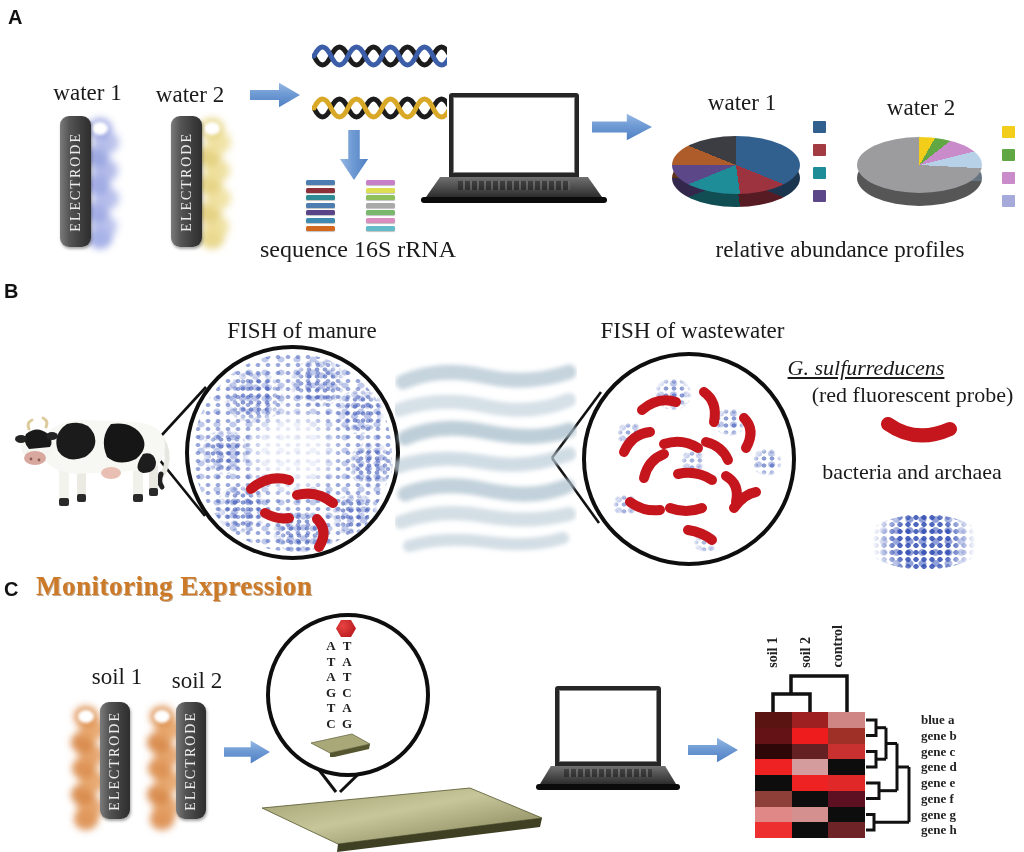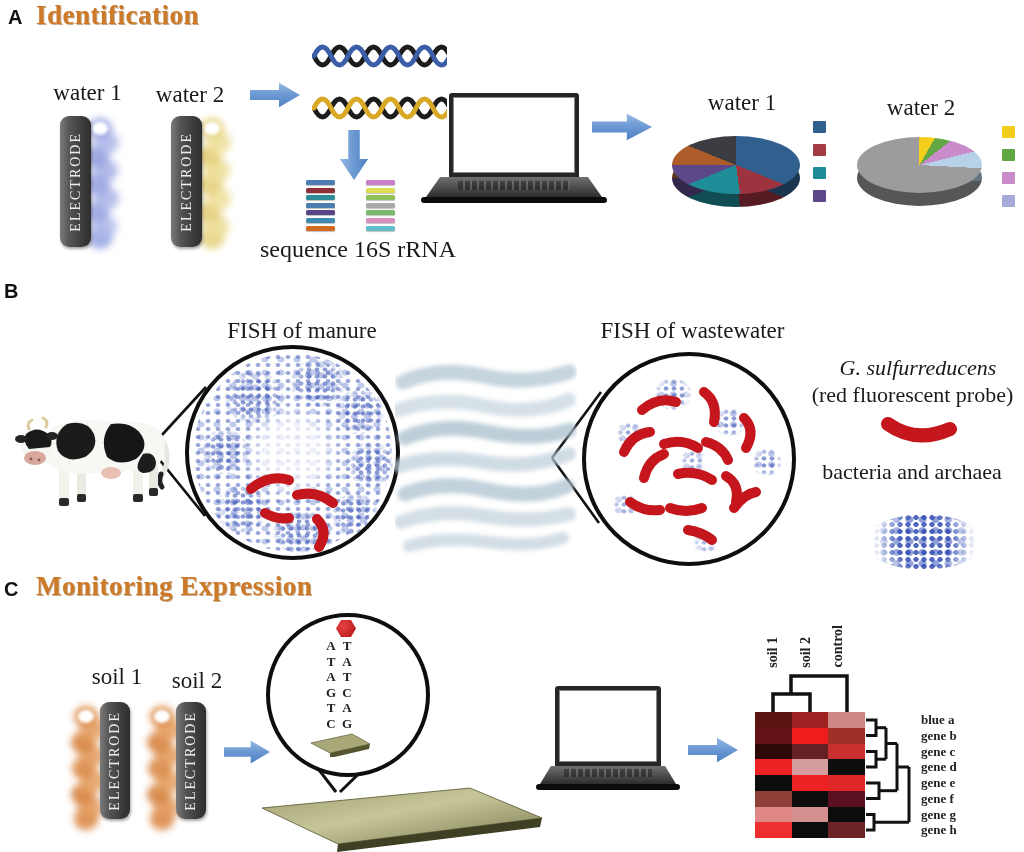--- a/index.html
+++ b/index.html
@@ -110,21 +110,20 @@
   <svg class="abs" width="1024" height="852" style="left:0;top:0;pointer-events:none;">
     <line x1="150" y1="448" x2="206" y2="387" stroke="#111" stroke-width="2.6"></line>
     <line x1="150" y1="448" x2="205" y2="516" stroke="#111" stroke-width="2.6"></line>
     <line x1="552" y1="458" x2="601" y2="392" stroke="#111" stroke-width="2.6"></line>
     <line x1="552" y1="458" x2="599" y2="523" stroke="#111" stroke-width="2.6"></line>
     <line x1="306" y1="753" x2="336" y2="792" stroke="#111" stroke-width="3"></line>
     <line x1="380" y1="753" x2="340" y2="792" stroke="#111" stroke-width="3"></line>
   </svg>
 
   <div class="panel-letter" style="left:8px;top:6px;">A</div>
-  <div class="panel-title" style="left:36px;top:0px;">Identification</div>
 
   <div class="lbl lbl-lg" style="left:30px;top:80px;width:115px;">water 1</div>
   <div class="lbl lbl-lg" style="left:140px;top:82px;width:100px;">water 2</div>
 
   <div class="fuzz fuzz-blue" style="left:88px;top:120px;width:26px;height:124px;"></div>
   <div class="electrode-body" style="left:60px;top:116px;width:31px;height:131px;">
     <span>ELECTRODE</span>
   </div>
 
   <div class="fuzz fuzz-yellow" style="left:200px;top:120px;width:26px;height:124px;"></div>
@@ -191,20 +190,21 @@
     <div class="pie-side" style="top: 13px; height: 56px; background: conic-gradient(rgb(242, 206, 27) 0deg, rgb(242, 206, 27) 30deg, rgb(97, 167, 68) 30deg, rgb(97, 167, 68) 52deg, rgb(201, 139, 201) 52deg, rgb(201, 139, 201) 76deg, rgb(183, 210, 232) 76deg, rgb(183, 210, 232) 93deg, rgb(156, 156, 158) 93deg, rgb(156, 156, 158) 360deg);"></div>
     <div class="pie-face" style="top: 0px; height: 56px; background: conic-gradient(rgb(242, 206, 27) 0deg, rgb(242, 206, 27) 30deg, rgb(97, 167, 68) 30deg, rgb(97, 167, 68) 52deg, rgb(201, 139, 201) 52deg, rgb(201, 139, 201) 76deg, rgb(183, 210, 232) 76deg, rgb(183, 210, 232) 93deg, rgb(156, 156, 158) 93deg, rgb(156, 156, 158) 360deg);"></div>
   </div>
   <div class="legend-col" style="left:1002px;top:126px;">
       <div class="legend-sq" style="background: rgb(242, 206, 27);"></div>
       <div class="legend-sq" style="background: rgb(97, 167, 68);"></div>
       <div class="legend-sq" style="background: rgb(201, 139, 201);"></div>
       <div class="legend-sq" style="background: rgb(166, 170, 219);"></div>
     </div>
 
+  <div class="lbl" style="left:700px;top:237px;width:280px;font-size:23px;">relative abundance profiles</div>
 
   <div class="panel-letter" style="left:4px;top:280px;">B</div>
 
   <div class="lbl" style="left:212px;top:318px;width:180px;font-size:23px;">FISH of manure</div>
   <div class="lbl" style="left:590px;top:318px;width:205px;font-size:23px;">FISH of wastewater</div>
 
   <svg class="abs" style="left:15px;top:398px;" width="180" height="120" viewBox="0 0 180 120">
     <path d="M146,40 q9,13 5,28 q-2,8 -6,11" stroke="#e7e7e2" stroke-width="5" fill="none" stroke-linecap="round"></path>
     <path d="M146,76 q-3,8 1,13" stroke="#222" stroke-width="5" fill="none" stroke-linecap="round"></path>
     <rect x="118" y="64" width="10" height="38" rx="3" fill="#f1f1ec"></rect>
@@ -288,21 +288,21 @@
         <path d="M92,118 q18,-4 34,6"></path>
         <path d="M140,120 q14,8 10,26"></path>
         <path d="M44,146 q14,10 30,8"></path>
         <path d="M84,152 q16,6 32,0"></path>
         <path d="M148,152 q10,-14 22,-16"></path>
         <path d="M102,174 q14,2 24,10"></path>
       </g>
     </svg>
   </div>
 
-  <div class="lbl lbl-md italic" style="left:822px;top:355px;width:192px;font-weight:bold;font-weight:normal;">G. sulfurreducens</div>
+  <div class="lbl lbl-md italic" style="left:770px;top:355px;width:192px;font-weight:bold;font-weight:normal;text-decoration:underline;">G. sulfurreducens</div>
   <div class="lbl lbl-md" style="left:805px;top:382px;width:215px;">(red fluorescent probe)</div>
   <svg class="abs" style="left:878px;top:414px;" width="82" height="34" viewBox="0 0 82 34">
     <path d="M10,10 q28,20 62,5" fill="none" stroke="#c4161c" stroke-width="14" stroke-linecap="round"></path>
   </svg>
   <div class="lbl lbl-md" style="left:812px;top:459px;width:200px;">bacteria and archaea</div>
   <div class="blob" style="left:864px;top:514px;width:120px;height:56px;opacity:1;
        background-image:radial-gradient(rgba(48,76,178,.85) 2.4px,transparent 3px),radial-gradient(rgba(70,96,190,.6) 3.4px,transparent 4.6px);"></div>
 
   <div class="panel-letter" style="left:4px;top:578px;">C</div>
   <div class="panel-title" style="left:36px;top:571px;">Monitoring Expression</div>

